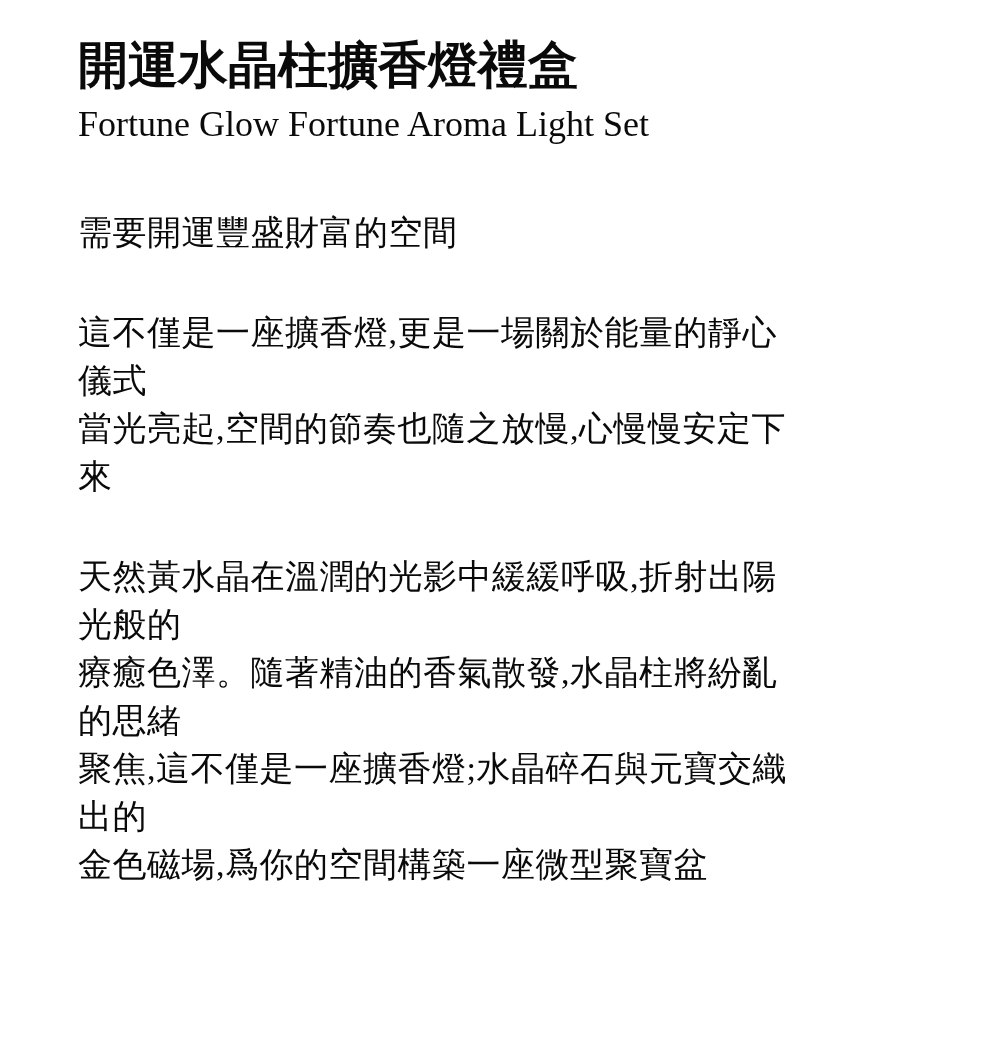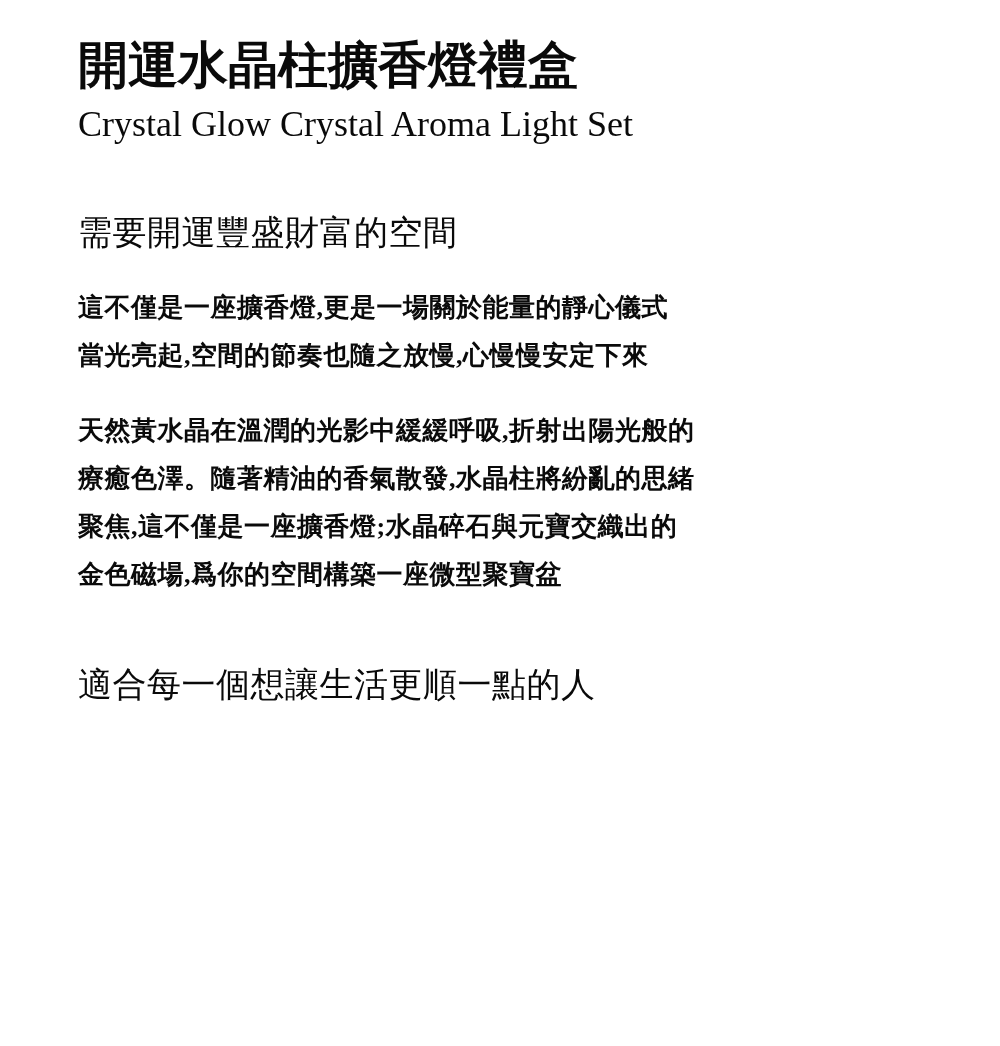--- a/index.html
+++ b/index.html
@@ -37,43 +37,42 @@
     margin: 4px 0 0 0;
   }
   .section-heading {
     font-size: 34px;
     font-weight: 400;
     line-height: 48px;
     letter-spacing: 0.5px;
     margin: 62px 0 0 0;
   }
   .body-paragraph {
-    font-size: 26px;
-    font-weight: 700;
+    font-size: 34px;
+    font-weight: 400;
     line-height: 48px;
     letter-spacing: 0.5px;
-    margin: 27px 0 0 0;
+    margin: 52px 0 0 0;
     white-space: pre-line; 
   }
 </style>
 </head>
 <body>
 
 <div class="page">
 
   <h1 class="title">開運水晶柱擴香燈禮盒</h1>
 
-  <div class="subtitle">Crystal Glow Crystal Aroma Light Set</div>
+  <div class="subtitle">Fortune Glow Fortune Aroma Light Set</div>
 
   <div class="section-heading">需要開運豐盛財富的空間</div>
 
   <p class="body-paragraph">這不僅是一座擴香燈,更是一場關於能量的靜心儀式
 當光亮起,空間的節奏也隨之放慢,心慢慢安定下來</p>
 
   <p class="body-paragraph">天然黃水晶在溫潤的光影中緩緩呼吸,折射出陽光般的
 療癒色澤。隨著精油的香氣散發,水晶柱將紛亂的思緒
 聚焦,這不僅是一座擴香燈;水晶碎石與元寶交織出的
 金色磁場,爲你的空間構築一座微型聚寶盆</p>
 
-  <div class="section-heading">適合每一個想讓生活更順一點的人</div>
 
 
 </div>
 
 </body></html>

